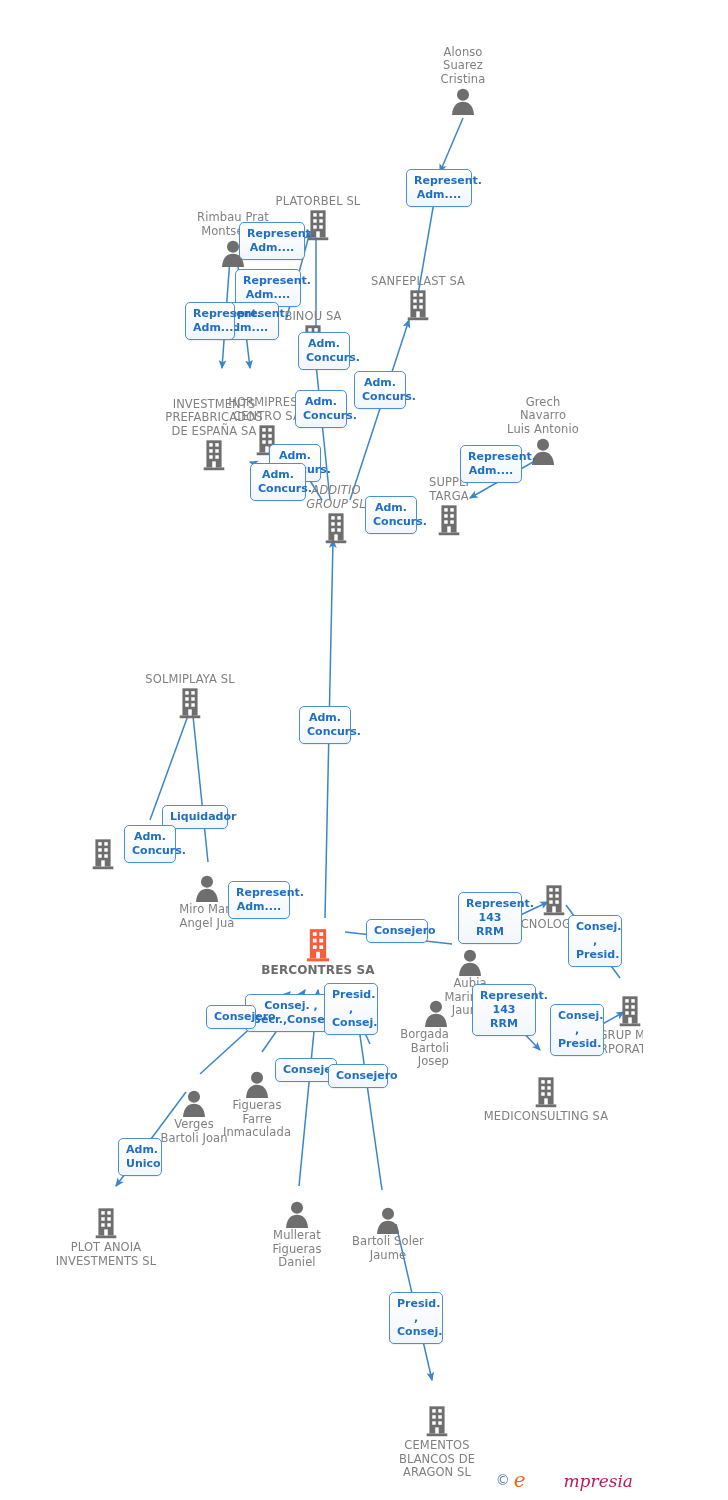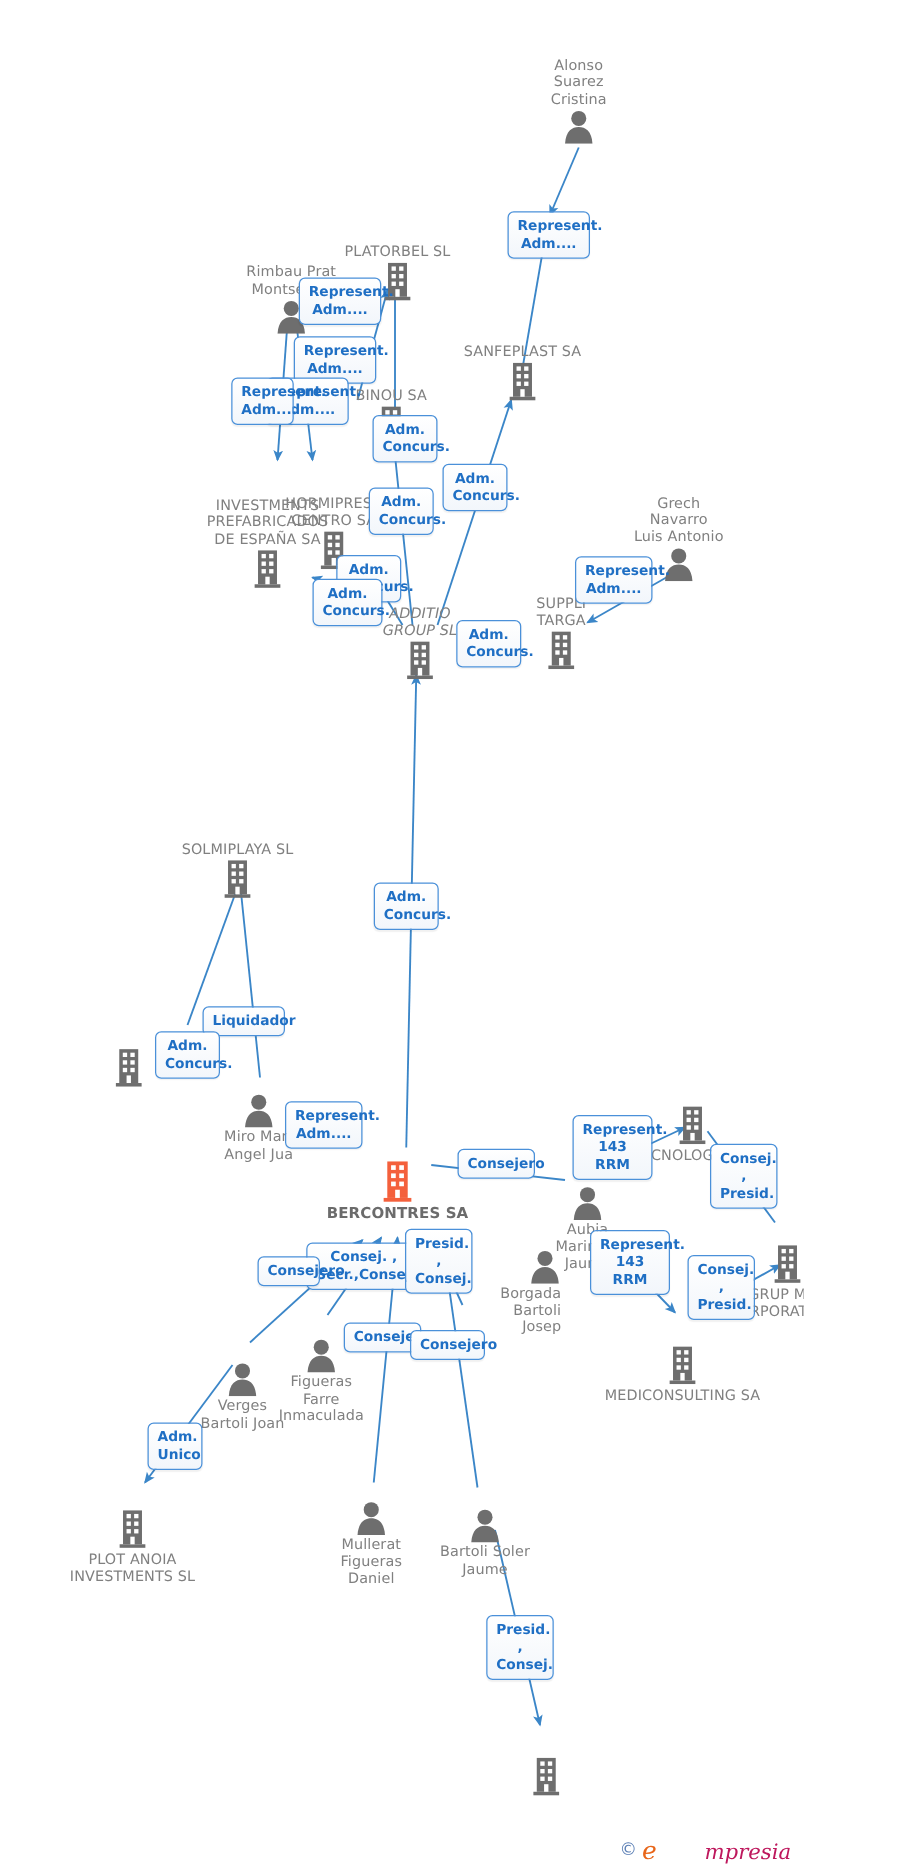--- a/index.html
+++ b/index.html
@@ -427,20 +427,23 @@
             <rect x="5" y="1" width="14" height="25" fill="#6E6E6E"></rect>
             <rect x="2.5" y="26" width="19" height="2.6" fill="#6E6E6E"></rect>
             <rect x="7.6" y="3.6" width="3.2" height="3.2" fill="#fff"></rect>
             <rect x="13.2" y="3.6" width="3.2" height="3.2" fill="#fff"></rect>
             <rect x="7.6" y="9.2" width="3.2" height="3.2" fill="#fff"></rect>
             <rect x="13.2" y="9.2" width="3.2" height="3.2" fill="#fff"></rect>
             <rect x="7.6" y="14.8" width="3.2" height="3.2" fill="#fff"></rect>
             <rect x="13.2" y="14.8" width="3.2" height="3.2" fill="#fff"></rect>
             <rect x="10.4" y="20.4" width="3.2" height="5.6" fill="#fff"></rect>
           </svg></span>
+        <span class="nlabel">CEMENTOS
+BLANCOS DE
+ARAGON SL</span>
       </div>
     </div>
   <div id="rel-layer">
       <div class="rel" style="left: 439px; top: 188px; width: 66px;">Represent.
 Adm....</div>
       <div class="rel" style="left: 272px; top: 241px; width: 66px;">Represent.
 Adm....</div>
       <div class="rel" style="left: 268px; top: 288px; width: 66px;">Represent.
 Adm....</div>
       <div class="rel" style="left: 246px; top: 321px; width: 66px;">Represent.

